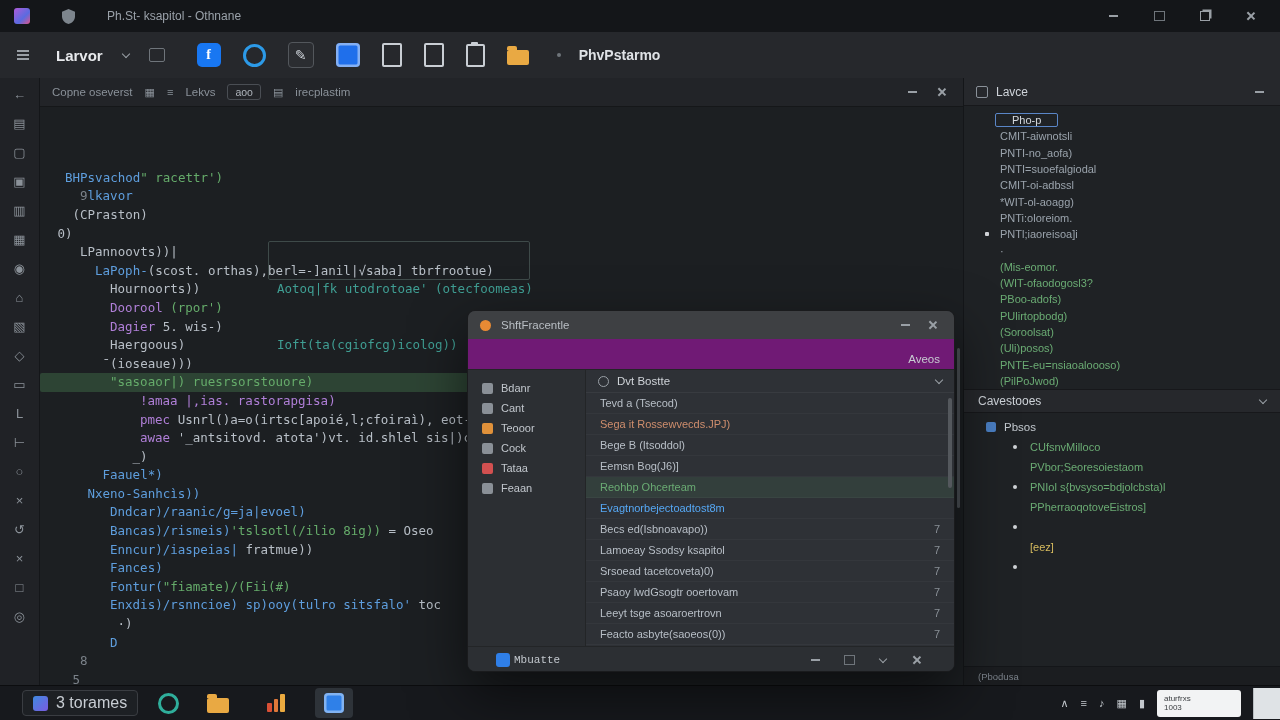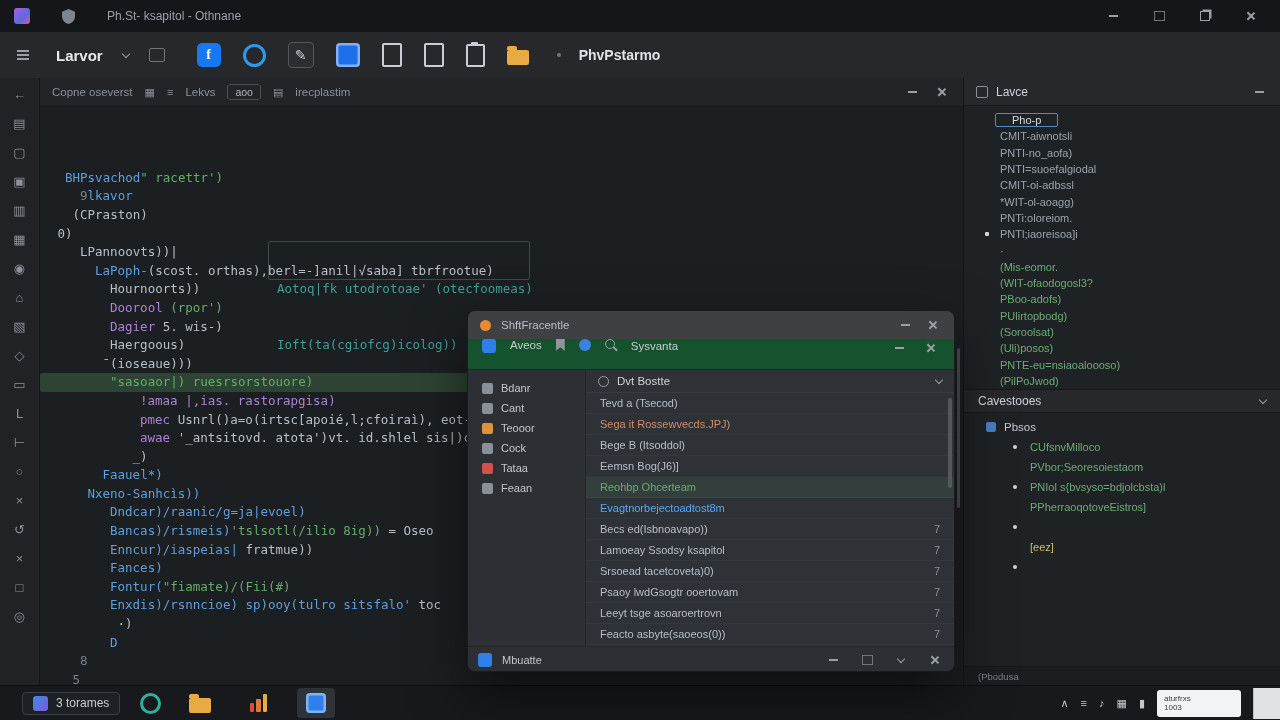--- a/index.html
+++ b/index.html
@@ -95,49 +95,49 @@
   .s2-row{min-height:17px;display:flex;align-items:center;padding-left:66px;font-size:11px;position:relative;margin-top:3px;}
   .s2-bullet{position:absolute;left:49px;width:4px;height:4px;background:#cfd2d6;border-radius:50%;}
   .rp-status{position:absolute;bottom:0;left:0;right:0;height:18px;background:#1b1d20;border-top:1px solid #141619;
     display:flex;align-items:center;padding:0 14px;font-size:9.5px;color:#7b828a;}
 
   
   .dialog{position:absolute;left:467px;top:310px;width:486px;height:360px;border-radius:8px;overflow:hidden;
     box-shadow:0 22px 55px rgba(0,0,0,.55);border:1px solid #1a1b1d;background:#2b2e32;z-index:10;}
   .dlg-titlebar{height:28px;background:#3e4043;display:flex;align-items:center;gap:10px;padding:0 12px;}
   .dlg-title{font-size:11.5px;color:#b9bec4;}
-  .dlg-toolbar{height:30px;background:#14532d;border-bottom:1px solid #232527;display:flex;align-items:flex-start;
-    gap:14px;padding:0 14px;}
+  .dlg-toolbar{height:30px;background:#701a75;border-bottom:1px solid #232527;display:flex;align-items:flex-end;
+    gap:14px;padding:0 14px;flex-direction:column;}
   .dlg-appic{width:14px;height:14px;background:#2f7fe8;border-radius:3px;display:inline-block;}
   .dlg-applabel{font-size:11.5px;color:#c7ccd1;}
   .dlg-search-input{background:transparent;border:none;outline:none;color:#c7ccd1;font-size:11.5px;
     font-family:"Liberation Sans",sans-serif;width:120px;}
   .dlg-body{display:flex;height:276px;}
   .dlg-sidebar{flex:0 0 118px;background:#2c2f33;border-right:1px solid #232527;padding-top:8px;box-sizing:border-box;}
   .dlg-side-item{display:flex;align-items:center;gap:8px;padding:4px 14px;font-size:11px;color:#c2c7cd;height:12px;}
   .side-ic{width:11px;height:11px;border-radius:2px;display:inline-block;flex:0 0 auto;}
   .dlg-listwrap{flex:1;position:relative;background:#2e3136;}
   .dlg-list-header{height:22px;display:flex;align-items:center;gap:8px;padding:0 12px;font-size:11.5px;
     color:#cfd3d8;border-bottom:1px solid rgba(255,255,255,.05);}
   .circle-ic{width:9px;height:9px;border:1.5px solid #9aa0a6;border-radius:50%;display:inline-block;}
   .dlg-row{height:20px;display:flex;align-items:center;padding:0 14px;font-size:11px;
     border-bottom:1px solid rgba(255,255,255,.03);}
   .dlg-row.selected{background:rgba(88,160,100,.13);}
   .dlg-row .cnt{margin-left:auto;color:#8a9097;font-size:11px;}
   .dlg-scrollbar{position:absolute;right:2px;top:28px;width:4px;height:90px;background:#54585d;border-radius:2px;}
   .dlg-footer{height:26px;background:#2c2f33;border-top:1px solid #232527;display:flex;align-items:center;
-    gap:10px;padding:0 10px;}
+    gap:4px;padding:0 28px;font-family:Liberation Mono, monospace;}
   .dlg-footer .flabel{font-size:11px;color:#c2c7cd;}
   .f-icons{margin-left:auto;display:flex;gap:16px;align-items:center;}
 
   
   .taskbar{position:absolute;left:0;right:0;top:685px;height:35px;background:#17191d;border-top:1px solid #0c0d0f;
     display:flex;align-items:center;gap:20px;padding:0 0 0 22px;box-sizing:border-box;}
   .tb-appbtn{display:flex;align-items:center;gap:8px;border:1px solid #3a3d42;border-radius:4px;
-    padding:3px 10px;font-size:12px;color:#c8cdd3;background:#1d2024;}
+    padding:3px 10px;font-size:16px;color:#c8cdd3;background:#1d2024;}
   .tb-appicon{width:15px;height:15px;border-radius:3px;background:linear-gradient(135deg,#3f8ae0,#7a5be0);display:inline-block;}
   .tb-record{width:15px;height:15px;border-radius:50%;border:3.5px solid #2fae9b;background:#17191d;display:inline-block;}
   .tb-tile{display:inline-flex;align-items:center;justify-content:center;width:38px;height:30px;border-radius:4px;}
   .tb-tile.active{background:#2e3339;}
   .bars-shape{display:flex;align-items:flex-end;gap:2px;height:18px;}
   .bars-shape i{width:4.5px;display:block;border-radius:1px;}
   .bars-shape i:nth-child(1){height:9px;background:#d94f35;}
   .bars-shape i:nth-child(2){height:13px;background:#e0783a;}
   .bars-shape i:nth-child(3){height:18px;background:#ebaa3f;}
   .bluesq-shape{width:20px;height:20px;background:#2f80e8;border-radius:4px;box-shadow:inset 0 0 0 2.5px rgba(255,255,255,.4);}

